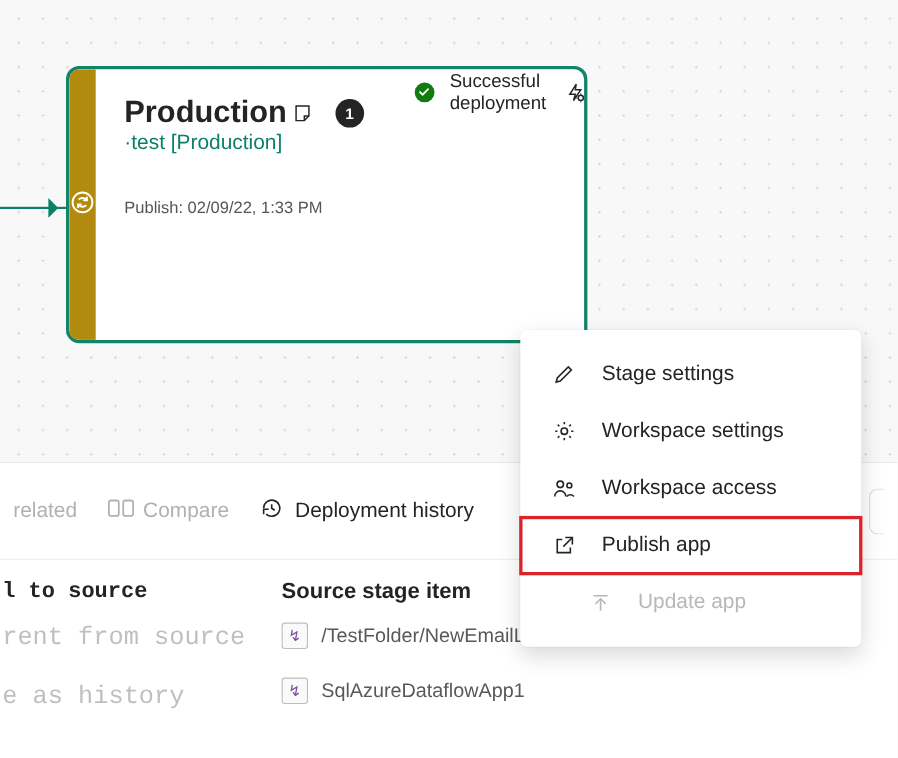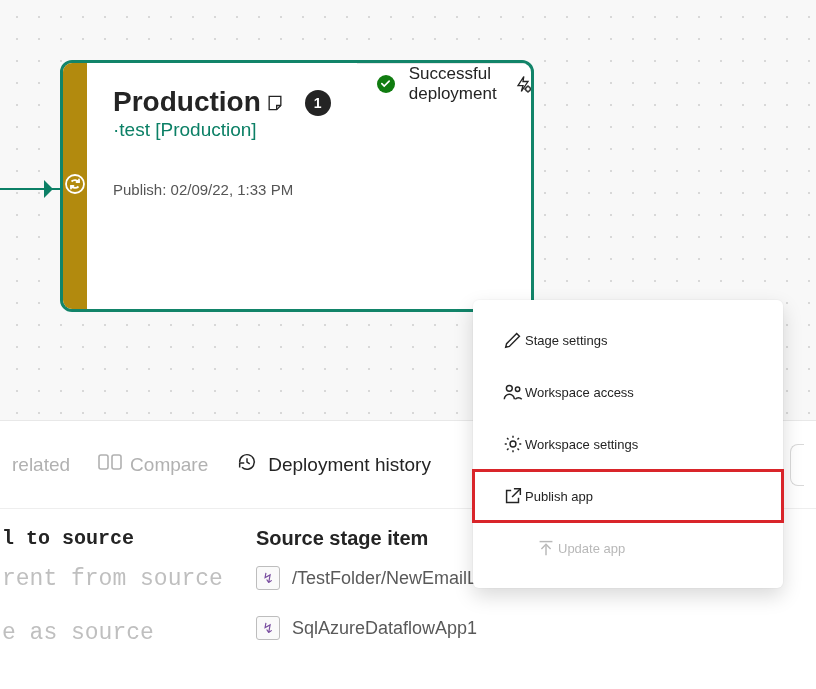--- a/index.html
+++ b/index.html
@@ -156,22 +156,23 @@
     width: 310px;
     background: #fff;
     border-radius: 6px;
     box-shadow: 0 8px 20px rgba(0,0,0,0.15), 0 0 0 1px rgba(0,0,0,0.02);
     padding: 14px 0;
     z-index: 30;
   }
   .menu-item {
     display: flex;
     align-items: center;
+    gap: 22px;
     padding: 14px 28px;
-    font-size: 13px;
+    font-size: 19px;
     color: #242424;
     cursor: pointer;
   }
   .menu-item.disabled { color: #b8b8b8; cursor: default; margin-left: 33px; }
   .menu-item .mi-icon {
     width: 24px; height: 24px;
     display: flex; align-items: center; justify-content: center;
   }
   .menu-item .mi-icon svg { width: 22px; height: 22px; }
   .menu-item.highlighted {
@@ -322,37 +323,37 @@
         <path d="M4 20l1-4L16 5l3 3L8 19z"></path>
       </svg>
     </span>
     <span>Stage settings</span>
   </div>
 
 
   <div class="menu-item">
     <span class="mi-icon">
       <svg viewBox="0 0 24 24" fill="none" stroke="#242424" stroke-width="1.6">
+        <circle cx="12" cy="12" r="3.2"></circle>
+        <path d="M12 3v2.2M12 18.8V21M3 12h2.2M18.8 12H21M5.5 5.5l1.6 1.6M16.9 16.9l1.6 1.6M18.5 5.5l-1.6 1.6M7.1 16.9l-1.6 1.6"></path>
+      </svg>
+    </span>
+    <span>Workspace settings</span>
+  </div>
+
+  <div class="menu-item">
+    <span class="mi-icon">
+      <svg viewBox="0 0 24 24" fill="none" stroke="#242424" stroke-width="1.6">
         <circle cx="8" cy="8" r="3.2"></circle>
         <path d="M2.5 20a5.5 5.5 0 0 1 11 0"></path>
         <circle cx="17" cy="9" r="2.4"></circle>
         <path d="M14.5 20a4.5 4.5 0 0 1 7 0"></path>
       </svg>
     </span>
     <span>Workspace access</span>
-  </div>
-
-  <div class="menu-item">
-    <span class="mi-icon">
-      <svg viewBox="0 0 24 24" fill="none" stroke="#242424" stroke-width="1.6">
-        <circle cx="12" cy="12" r="3.2"></circle>
-        <path d="M12 3v2.2M12 18.8V21M3 12h2.2M18.8 12H21M5.5 5.5l1.6 1.6M16.9 16.9l1.6 1.6M18.5 5.5l-1.6 1.6M7.1 16.9l-1.6 1.6"></path>
-      </svg>
-    </span>
-    <span>Workspace settings</span>
   </div>
 
   <div class="menu-item highlighted">
     <span class="mi-icon">
       <svg viewBox="0 0 24 24" fill="none" stroke="#242424" stroke-width="1.6">
         <path d="M18 14v5H5V6h5"></path>
         <path d="M13 4h7v7"></path>
         <path d="M20 4 L11 13"></path>
       </svg>
     </span>
@@ -397,21 +398,21 @@
       <span>Deployment history</span>
     </span>
     <span class="spacer"></span>
     <span class="chip"></span>
   </div>
 
   <div class="columns">
     <div class="col1">
       <div class="col-head">l to source</div>
       <div class="ghost-line">rent from source</div>
-      <div class="ghost-line" style="margin-top:4px;">e as source</div>
+      <div class="ghost-line" style="margin-top:4px;">e as history</div>
     </div>
     <div class="col2">
       <div class="col-head">Source stage item</div>
       <div class="item-row">
         <span class="mini-icon">↯</span>
         <span>/TestFolder/NewEmailL</span>
       </div>
       <div class="item-row">
         <span class="mini-icon">↯</span>
         <span>SqlAzureDataflowApp1</span>

